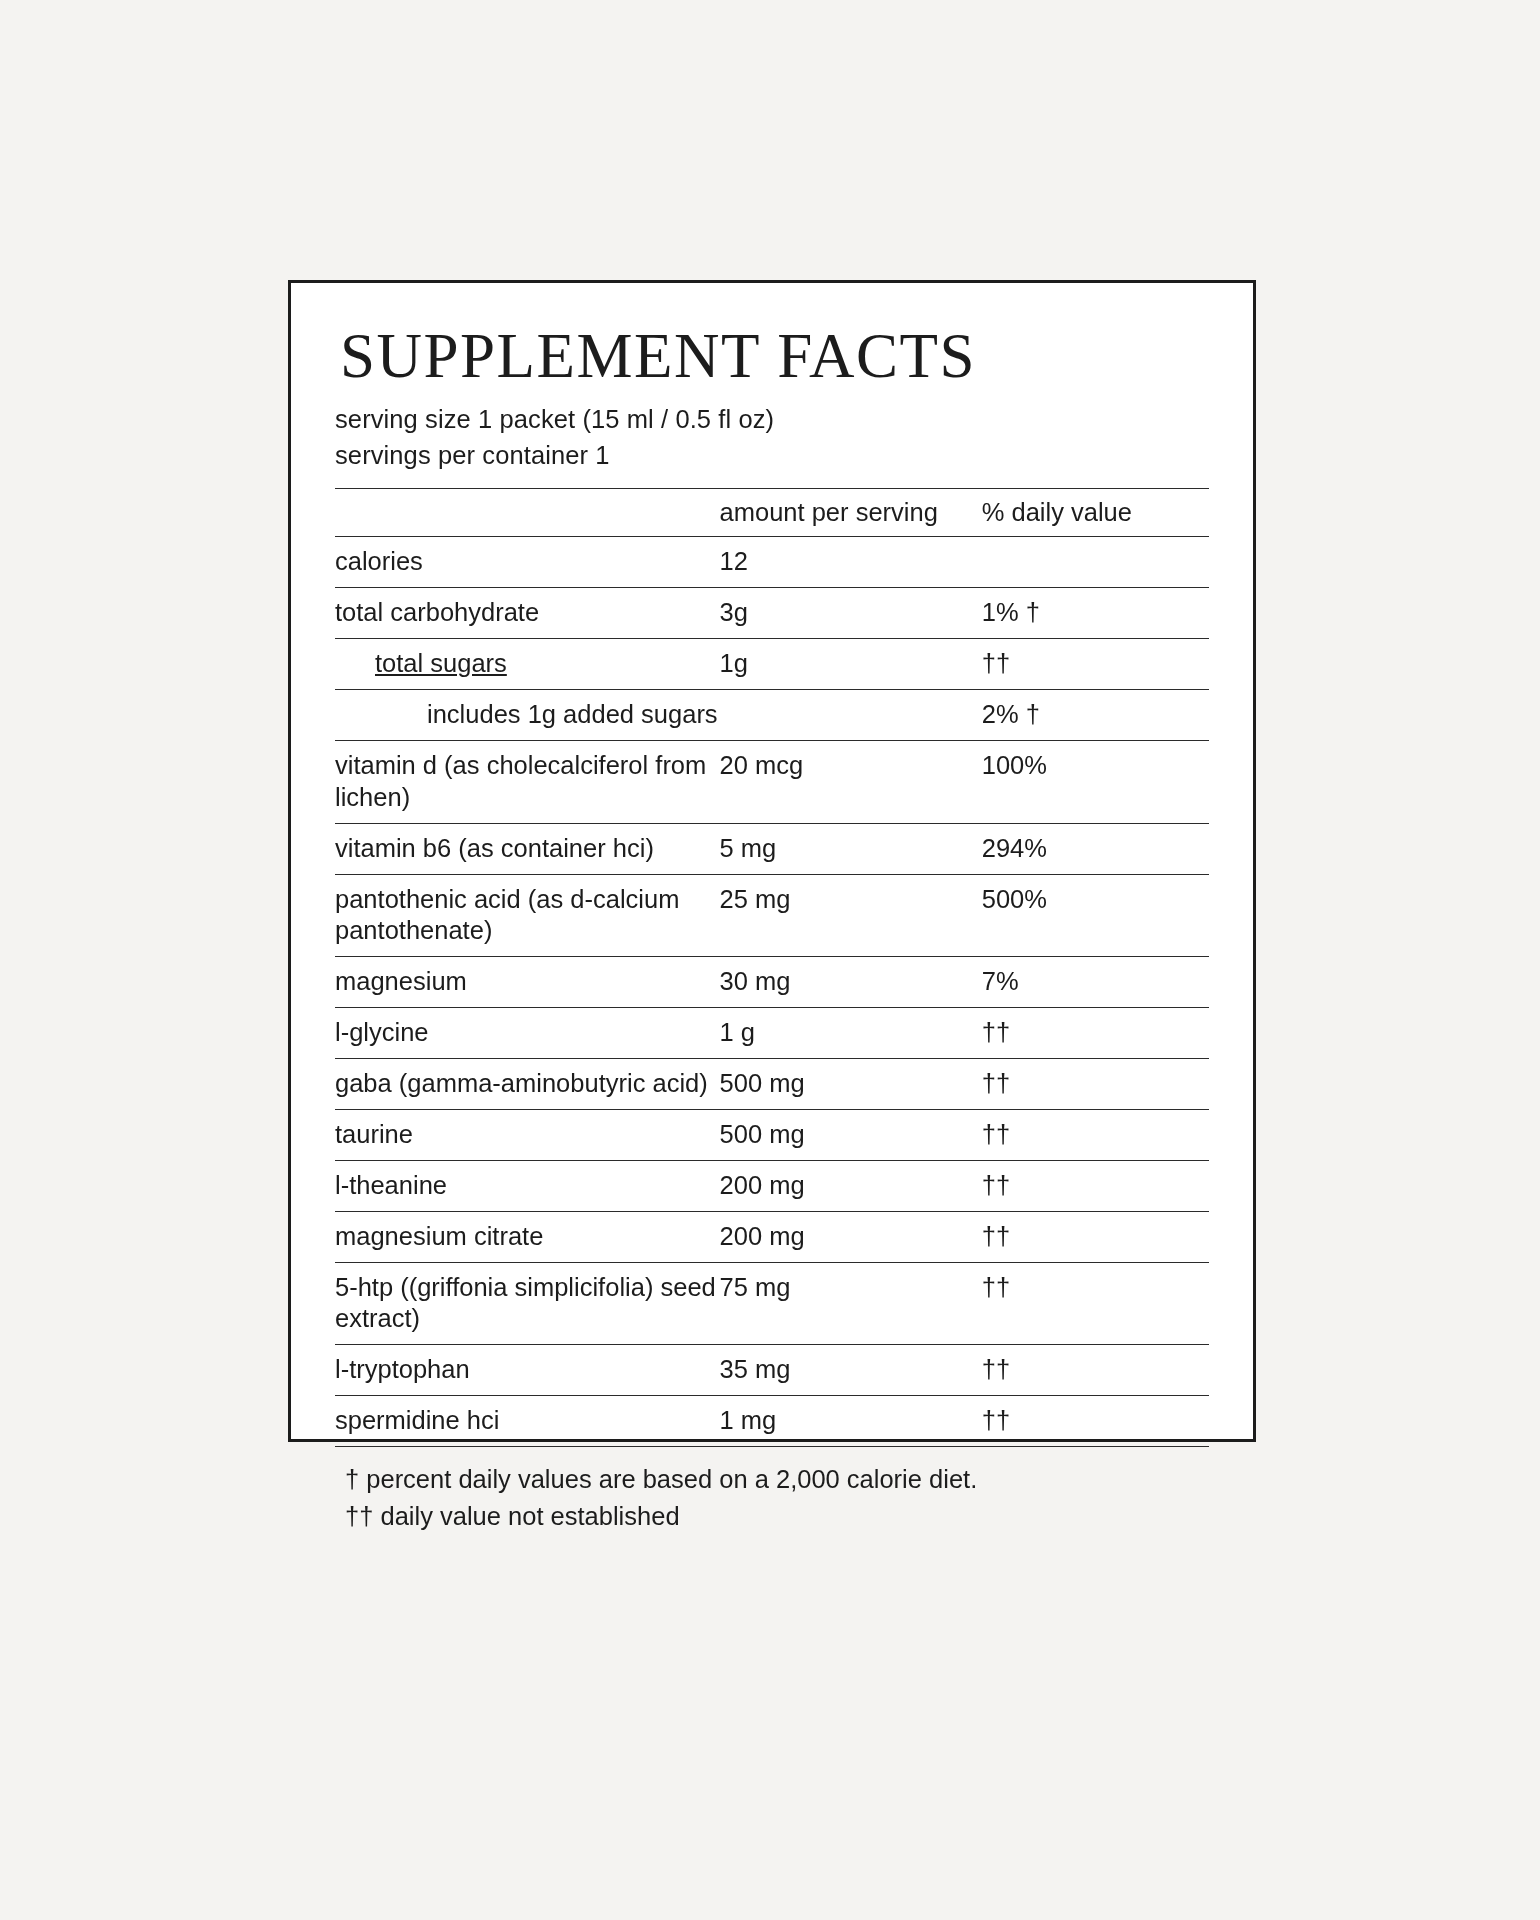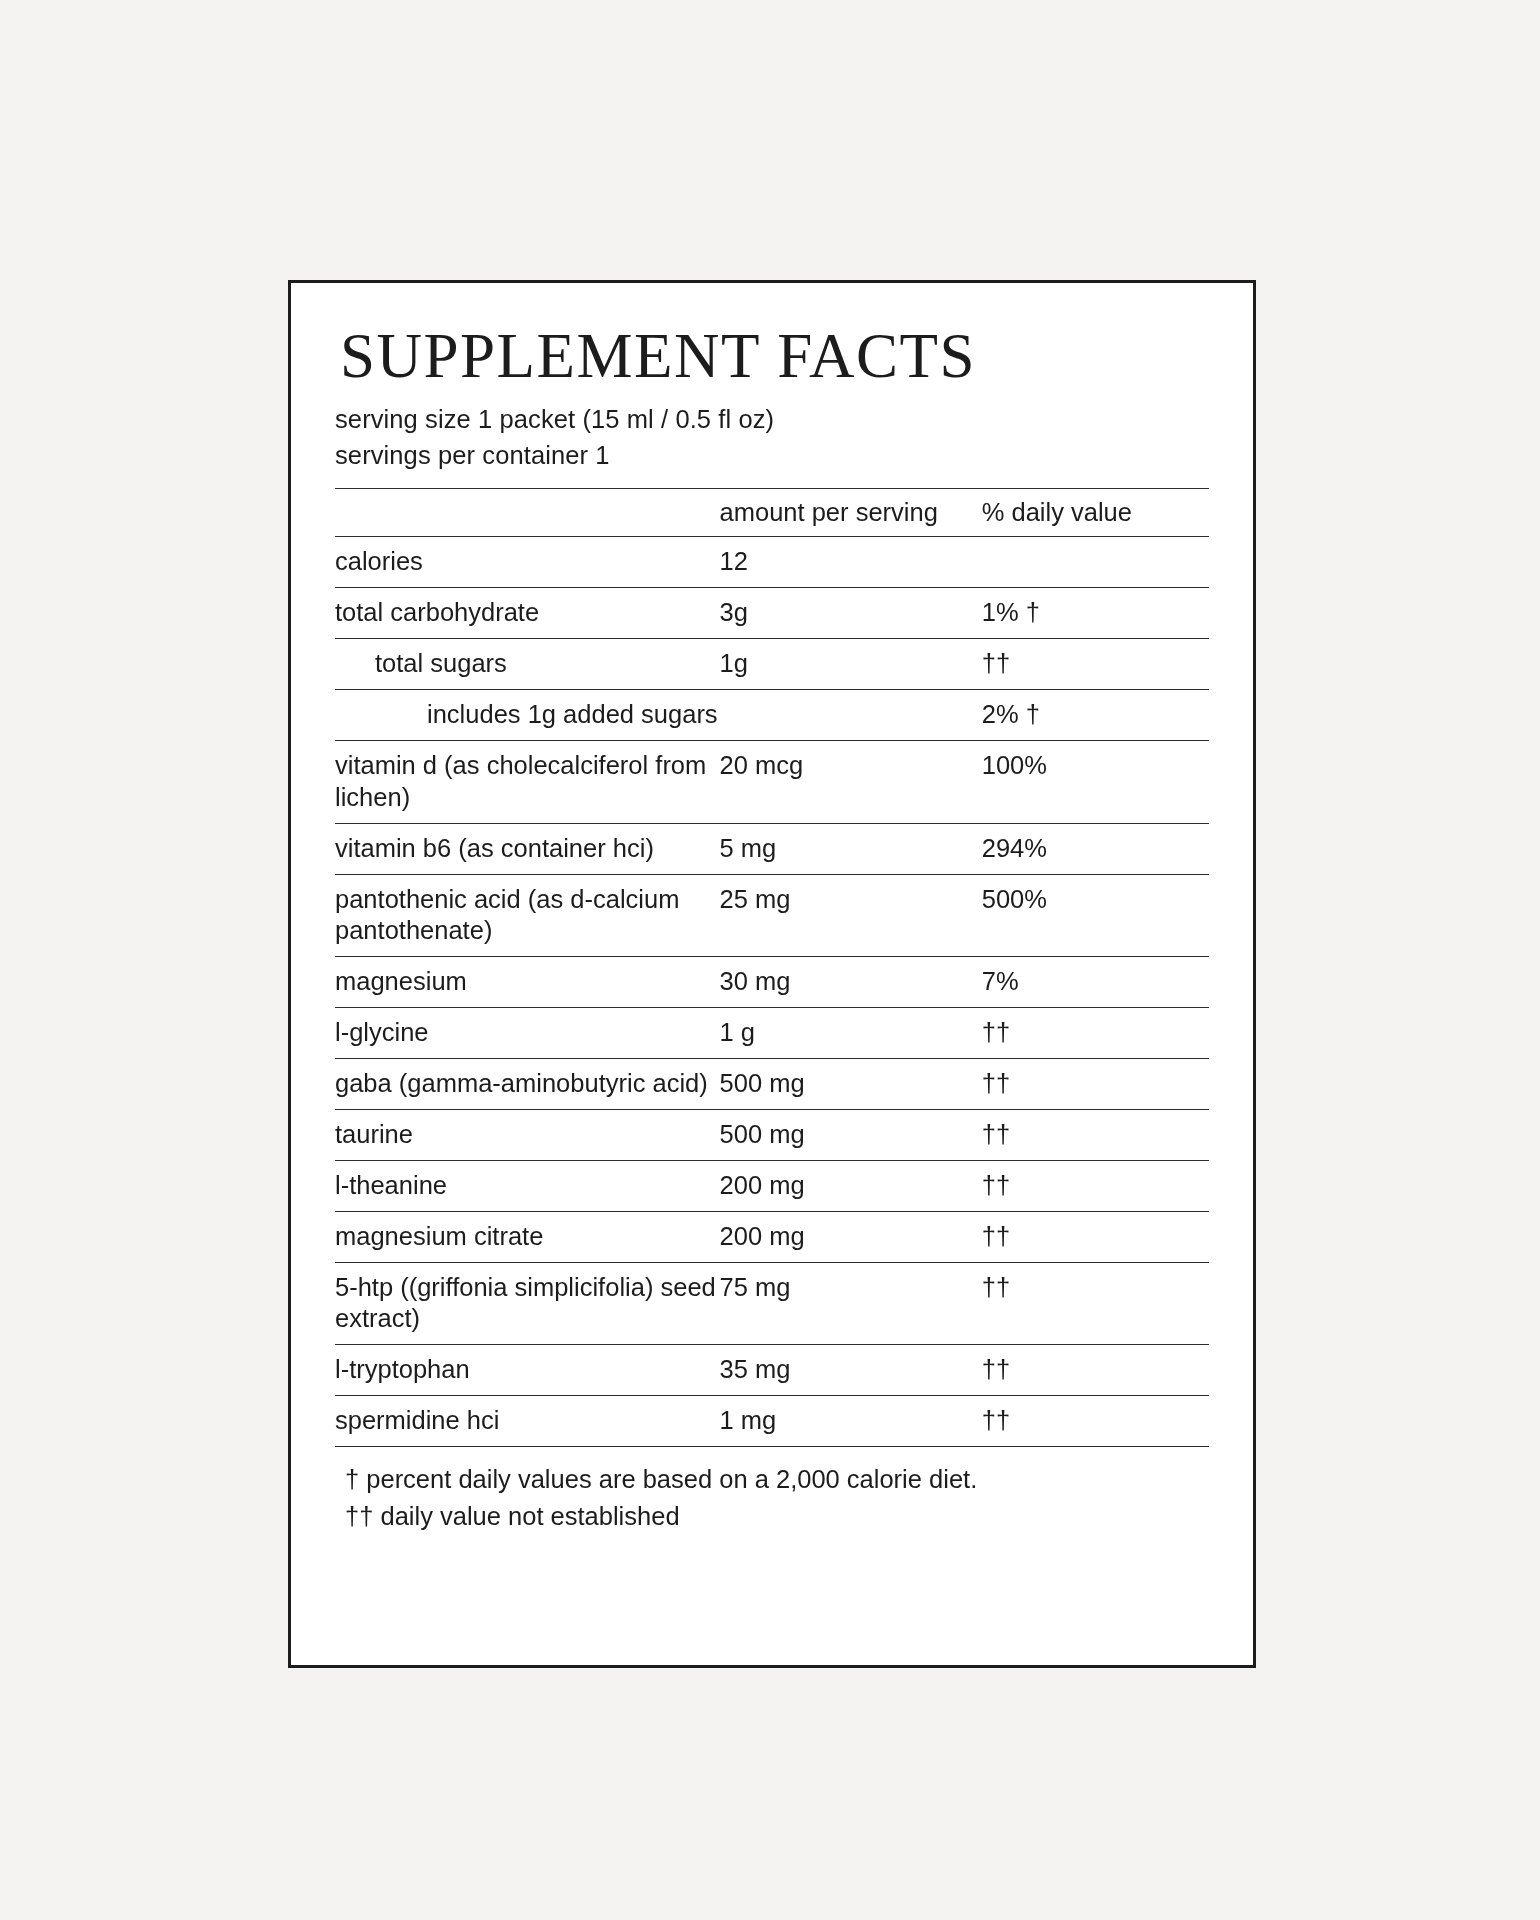--- a/index.html
+++ b/index.html
@@ -14,21 +14,21 @@
     color: #1c1c1c;
     position: relative;
     overflow: hidden;
   }
 
   .panel {
     position: absolute;
     left: 288px;
     top: 280px;
     width: 968px;
-    height: 1388px;
+    height: 1162px;
     background: #ffffff;
     border: 3px solid #1c1c1c;
     box-sizing: border-box;
     padding: 34px 44px 0 44px;
   }
 
   .title {
     font-family: "Liberation Serif", serif;
     font-size: 63px;
     letter-spacing: 1.5px;
@@ -72,21 +72,21 @@
   col.c-dv   { width: 26%; }
 
   th.h-name { }
   th.h-amt  { }
   th.h-dv   { }
 
   td.name   { padding-left: 3px; }
   td.amt    { padding-left: 3px; }
   td.dv     { padding-left: 3px; }
 
-  tr.indent1 td.name { padding-left: 40px; }
+  tr.indent1 td.name { padding-left: 40px; text-decoration: underline; }
   tr.indent2 td.name { padding-left: 92px; }
 
   
   tr.indent1 td.name { border-bottom-color: #2b2b2b; }
 
   .footnotes {
     font-size: 25.5px;
     line-height: 1.36;
     margin-top: 14px;
     margin-left: 10px;

